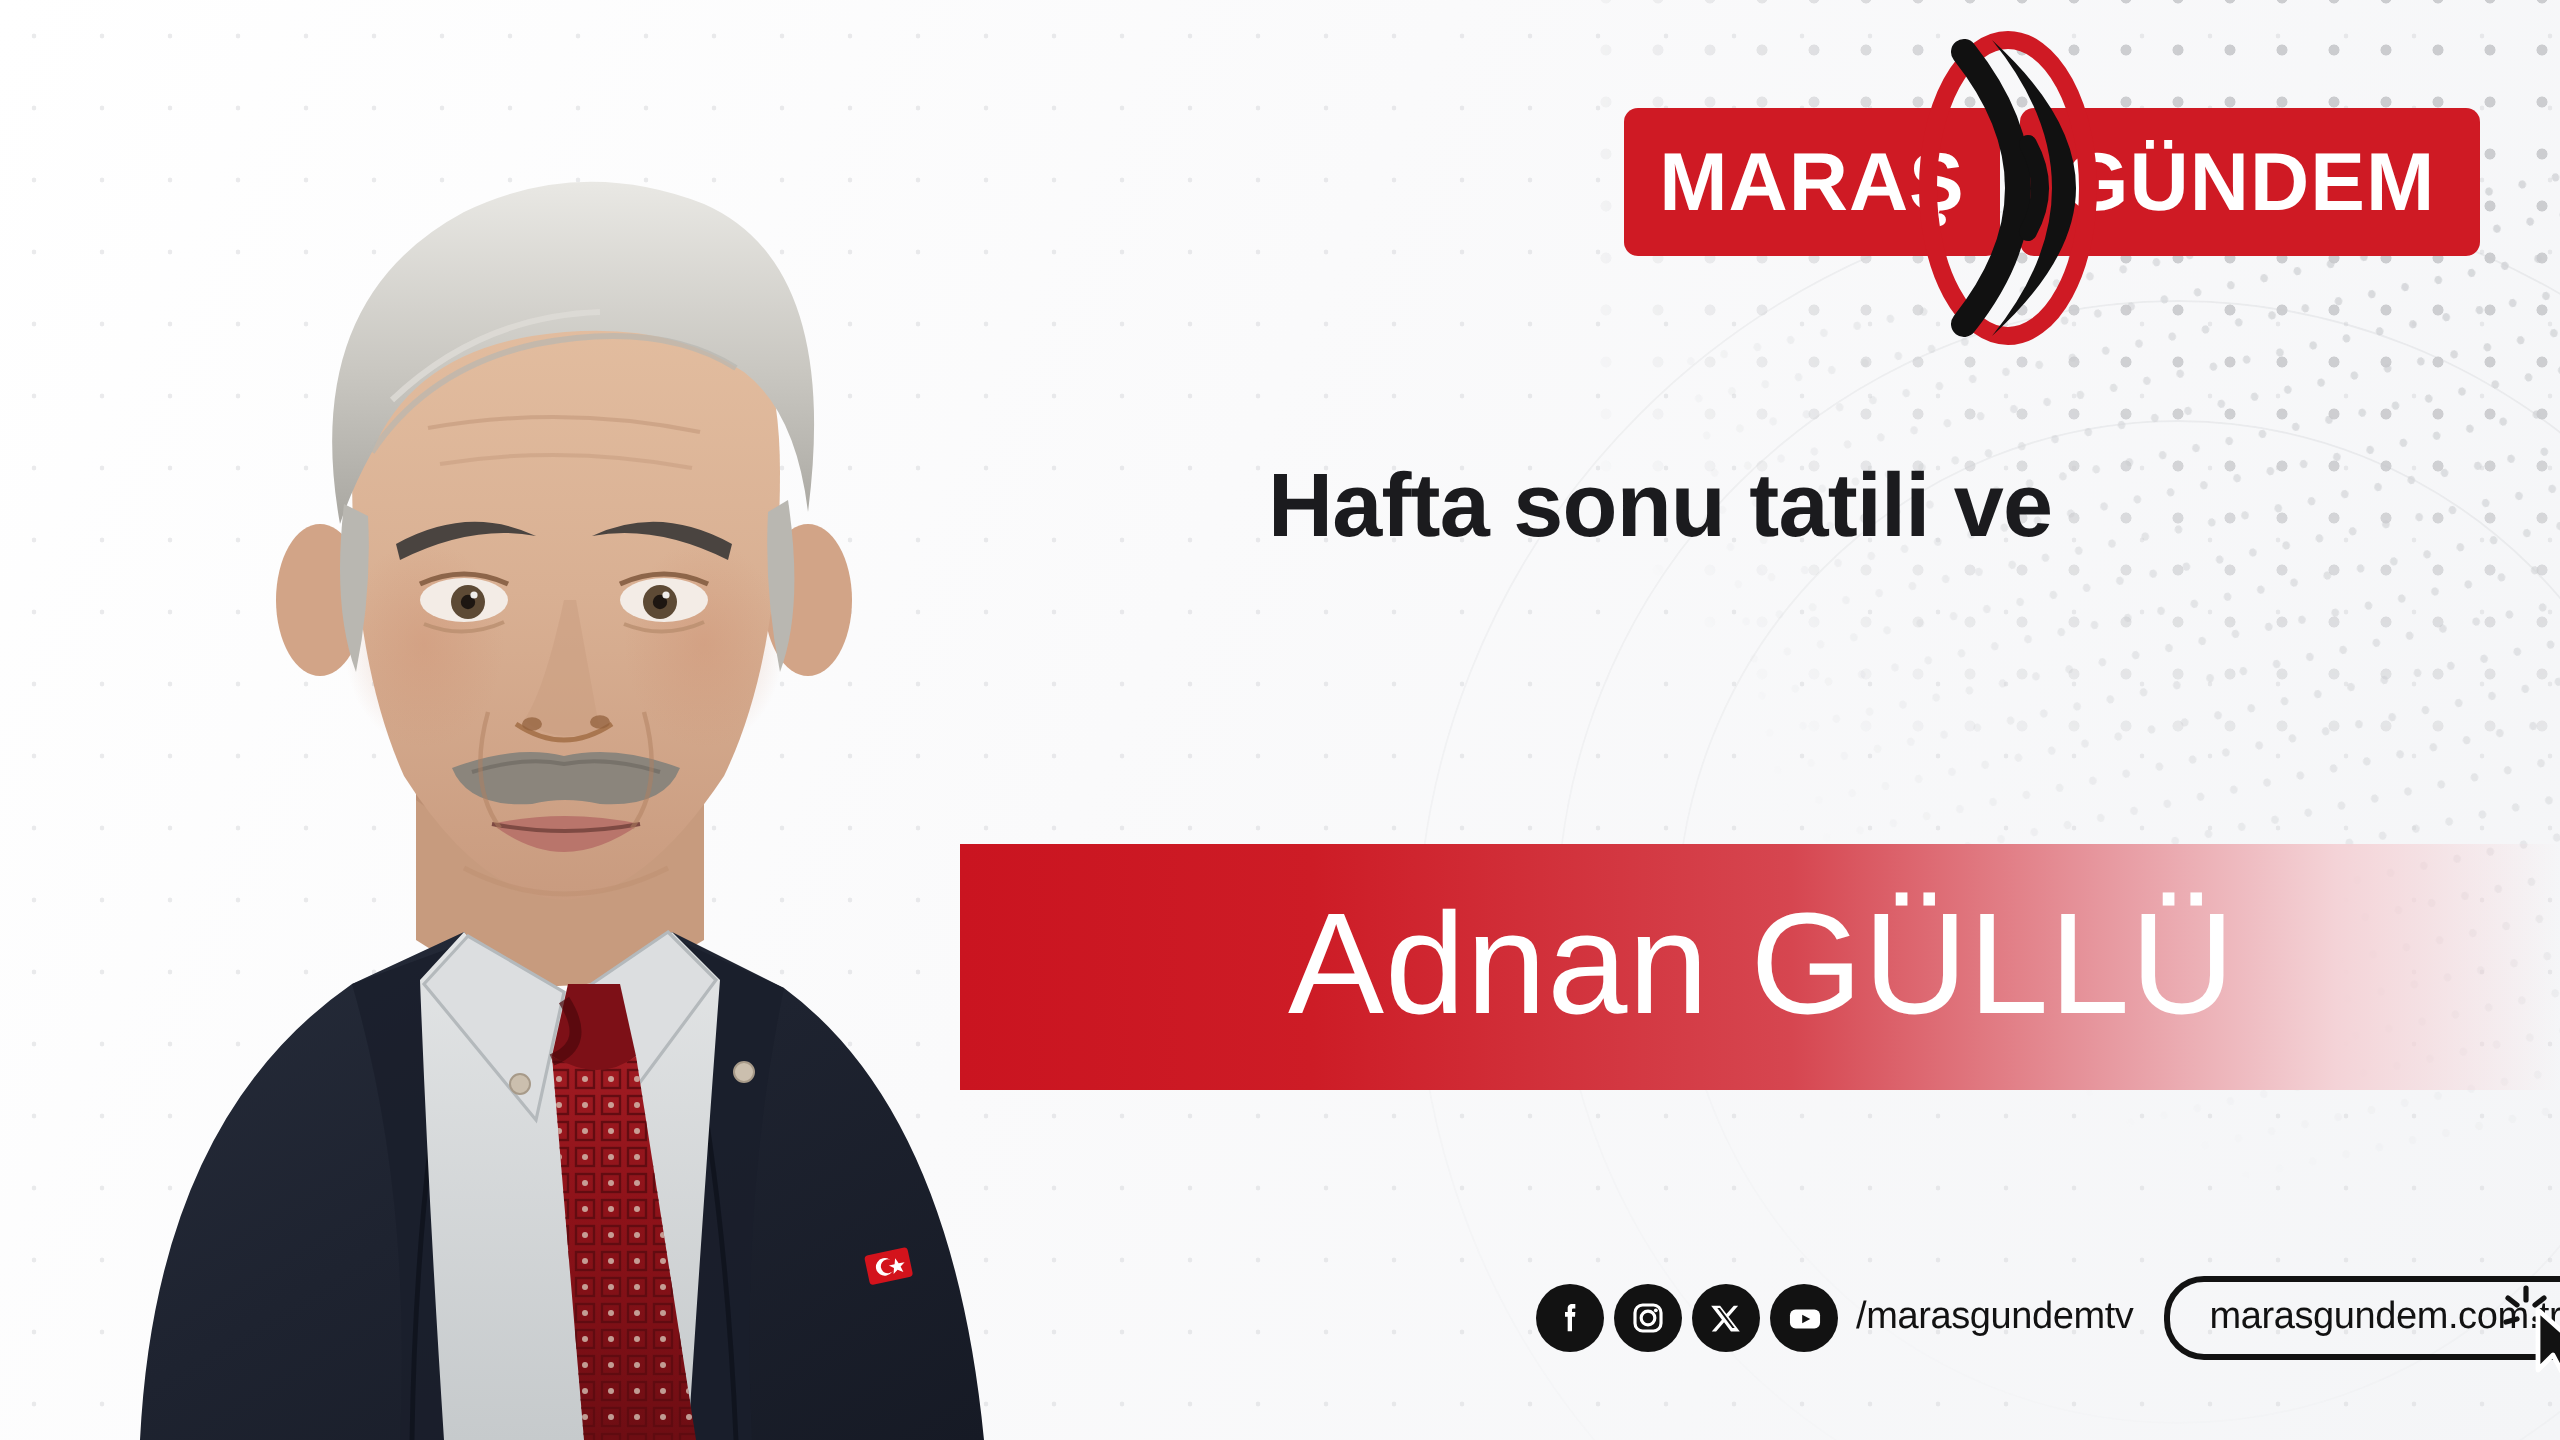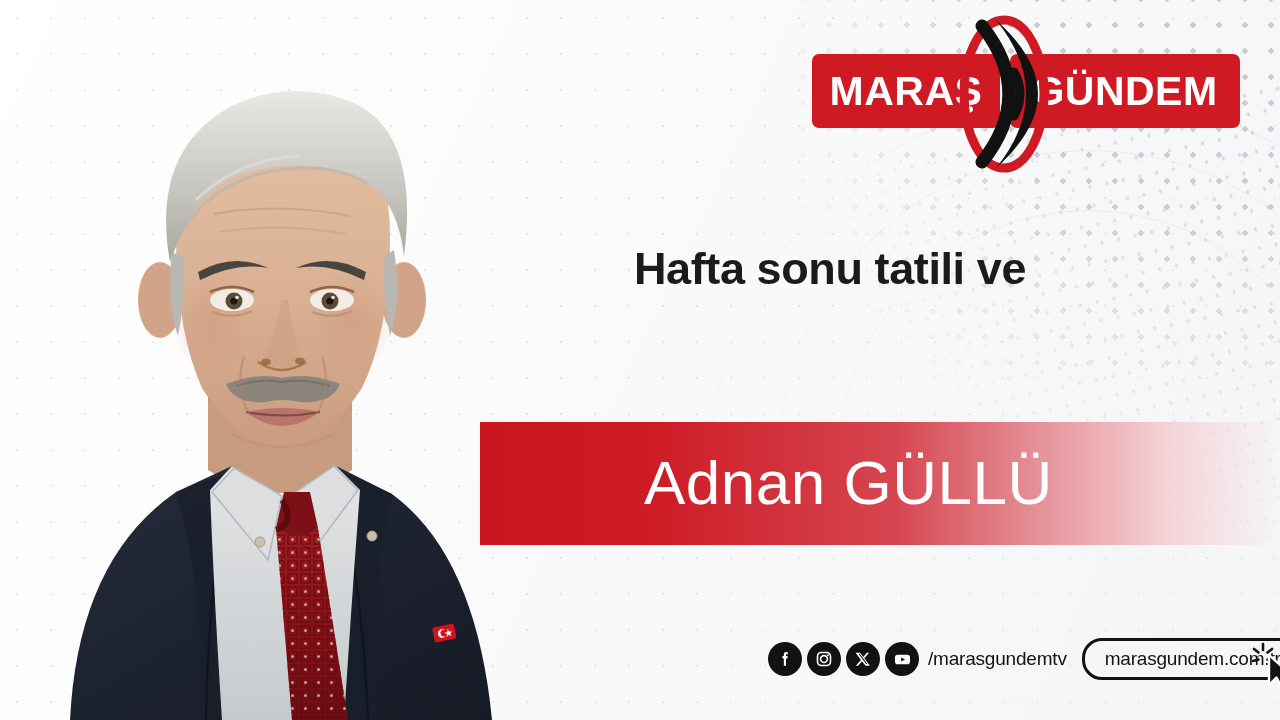--- a/index.html
+++ b/index.html
@@ -125,21 +125,21 @@
     top: -36px;
     width: 120px;
     height: 168px;
     pointer-events: none;
   }
 
   
   .headline {
     position: absolute;
     left: 634px;
-    top: 240px;
+    top: 224px;
     width: 580px;
     color: #1b1b1e;
     font-family: "Liberation Sans", sans-serif;
     font-weight: 700;
     font-size: 45px;
     line-height: 1.30;
     letter-spacing: -0.4px;
   }
   .headline .ln { display: block; }
 
@@ -159,21 +159,21 @@
                  rgba(250,250,251,0) 100%);
   }
   .author-name {
     position: absolute;
     left: 164px;
     top: 50%;
     transform: translateY(-52%);
     color: #ffffff;
     font-family: "Liberation Sans", sans-serif;
     font-weight: 400;
-    font-size: 62px;
+    font-size: 72px;
     line-height: 1;
     letter-spacing: 0.5px;
     white-space: nowrap;
   }
 
   
   .footer {
     position: absolute;
     left: 768px;
     top: 638px;

